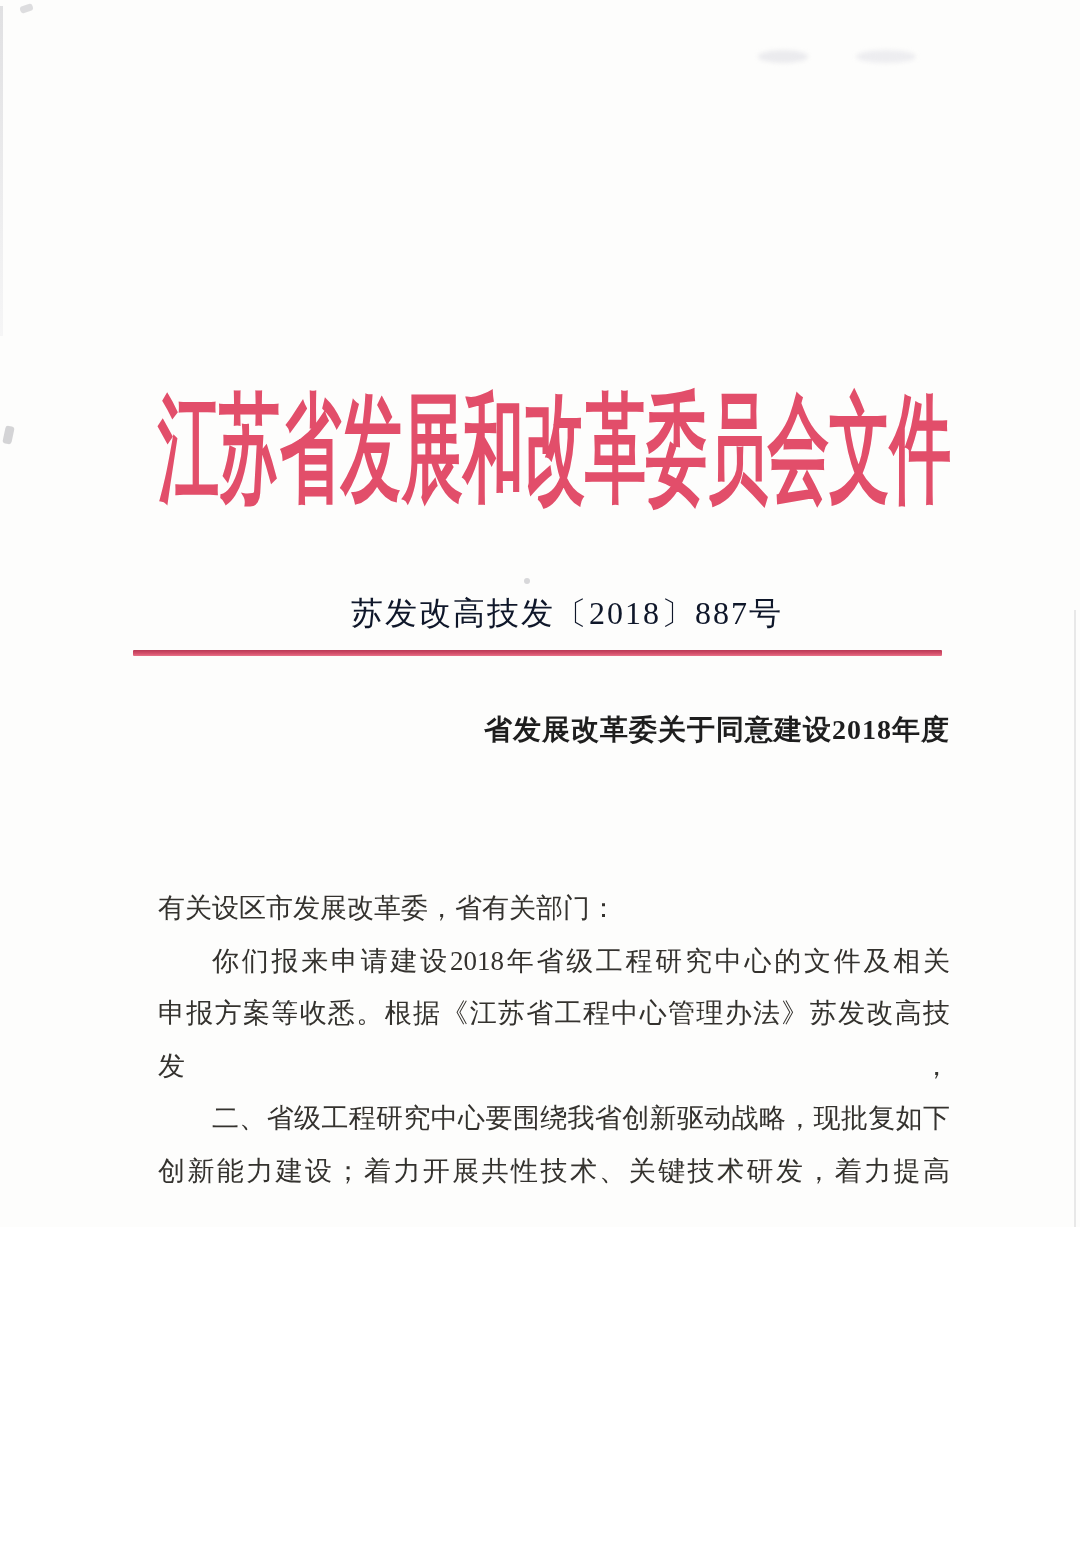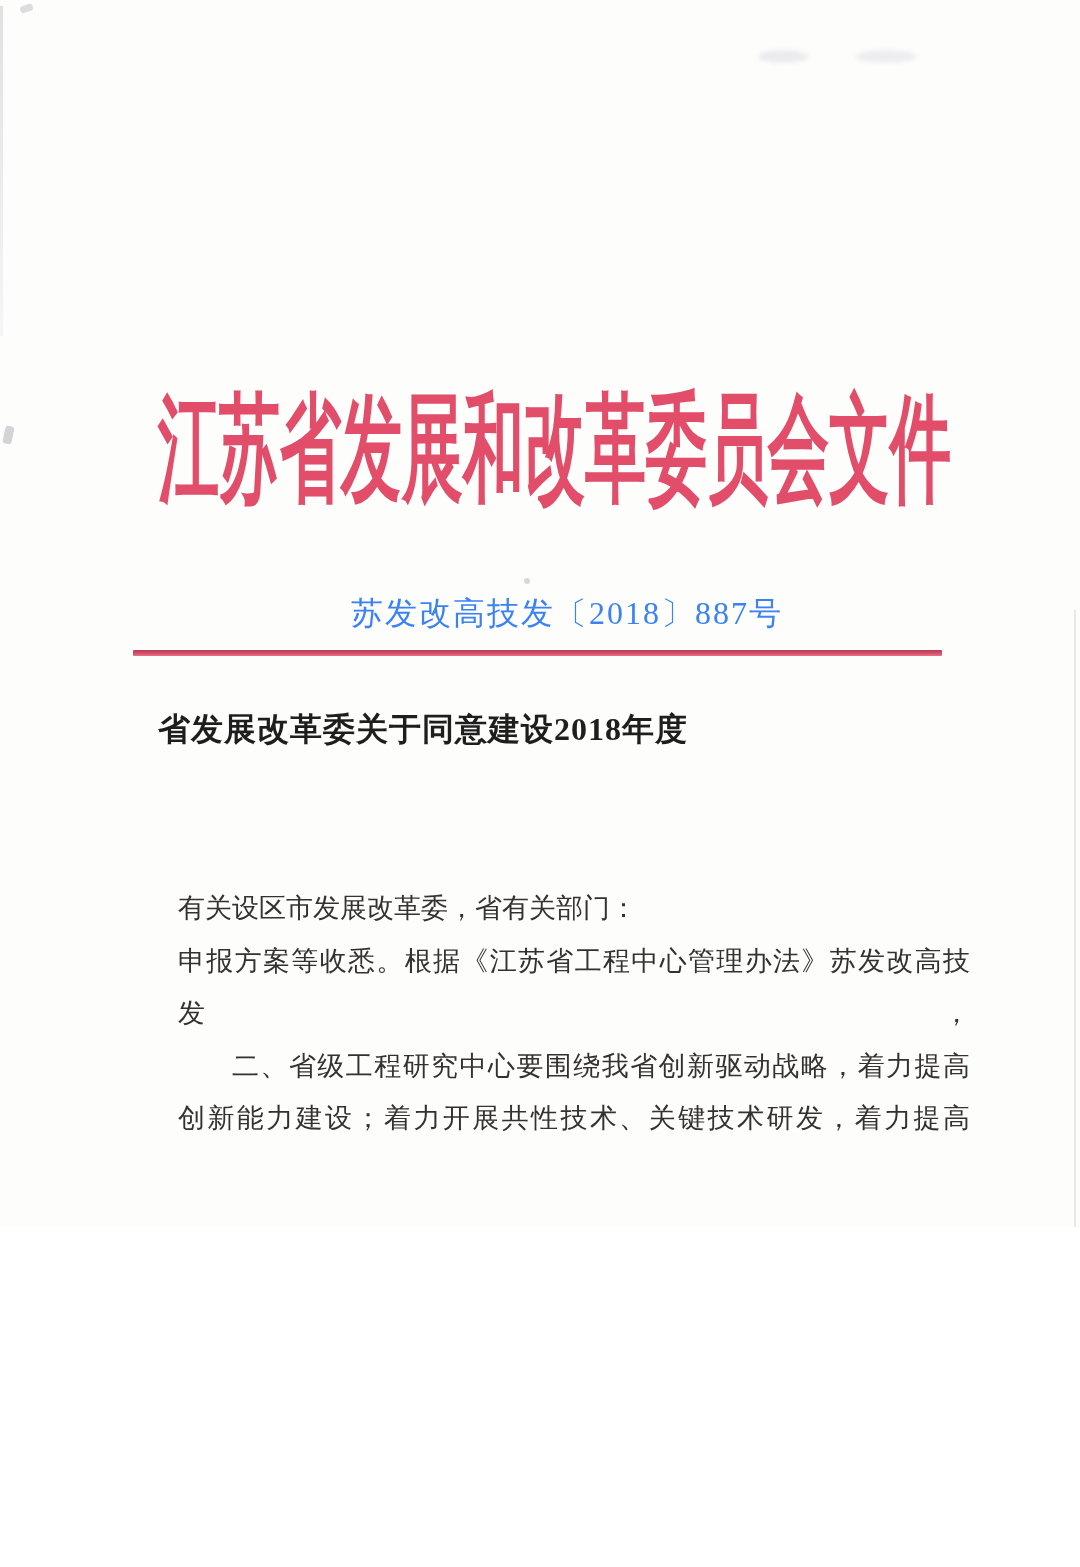--- a/index.html
+++ b/index.html
@@ -49,38 +49,38 @@
   }
   .masthead-inner{
     display:inline-block;
     transform:scaleY(1.93);transform-origin:50% 0;
     letter-spacing:0;
   }
   
   .doc-number{
     position:absolute;top:592px;width:100%;box-sizing:border-box;
     padding-left:26px;text-align:center;
-    font-size:32px;color:#3b82f6;letter-spacing:2px;
+    font-size:32px;color:#0f172a;letter-spacing:2px;
   }
   
   .red-rule{
     position:absolute;left:133px;top:650px;width:809px;height:6px;
     background:linear-gradient(180deg,#b93a55 0%,#d44e6a 55%,#e87287 100%);
     border-radius:1px;
   }
   
   .doc-title{
     position:absolute;top:698px;width:100%;
-    text-align:left;font-size:32px;line-height:63px;
+    text-align:right;font-size:28px;line-height:63px;
     font-weight:700;color:#1e1e1e;letter-spacing:1px;
   }
   
   .body-text{
     position:absolute;top:882px;width:100%;
-    font-size:27px;line-height:52.5px;color:#34322e;margin-left:20px;
+    font-size:27px;line-height:52.5px;color:#34322e;
   }
   .body-text .line{text-align:left;}
   .body-text .line.fill{text-align:justify;text-align-last:justify;}
   .body-text .line.indent{padding-left:54px;}
   
   .page-footer{
     position:absolute;top:1429px;width:100%;
     text-align:right;font-size:27px;color:#3b3b3b;letter-spacing:3px;
   }
 </style>
@@ -106,21 +106,22 @@
     </div>
 
     <div class="doc-number">苏发改高技发〔2018〕887号</div>
 
     <div class="doc-title">
       <div>省发展改革委关于同意建设2018年度</div>
     </div>
 
     <div class="body-text">
       <div class="line">有关设区市发展改革委，省有关部门：</div>
+      <div class="line indent fill">你们报来申请建设2018年省级工程研究中心的文件及相关</div>
       <div class="line fill">申报方案等收悉。根据《江苏省工程中心管理办法》苏发改高技发，</div>
-      <div class="line indent fill">二、省级工程研究中心要围绕我省创新驱动战略，着力提高</div>
+      <div class="line indent fill">二、省级工程研究中心要围绕我省创新驱动战略，现批复如下</div>
       <div class="line fill">创新能力建设；着力开展共性技术、关键技术研发，着力提高</div>
     </div>
 
     <div class="page-footer">— 1 —</div>
 
   </div>
 </div>
 
 </body></html>

